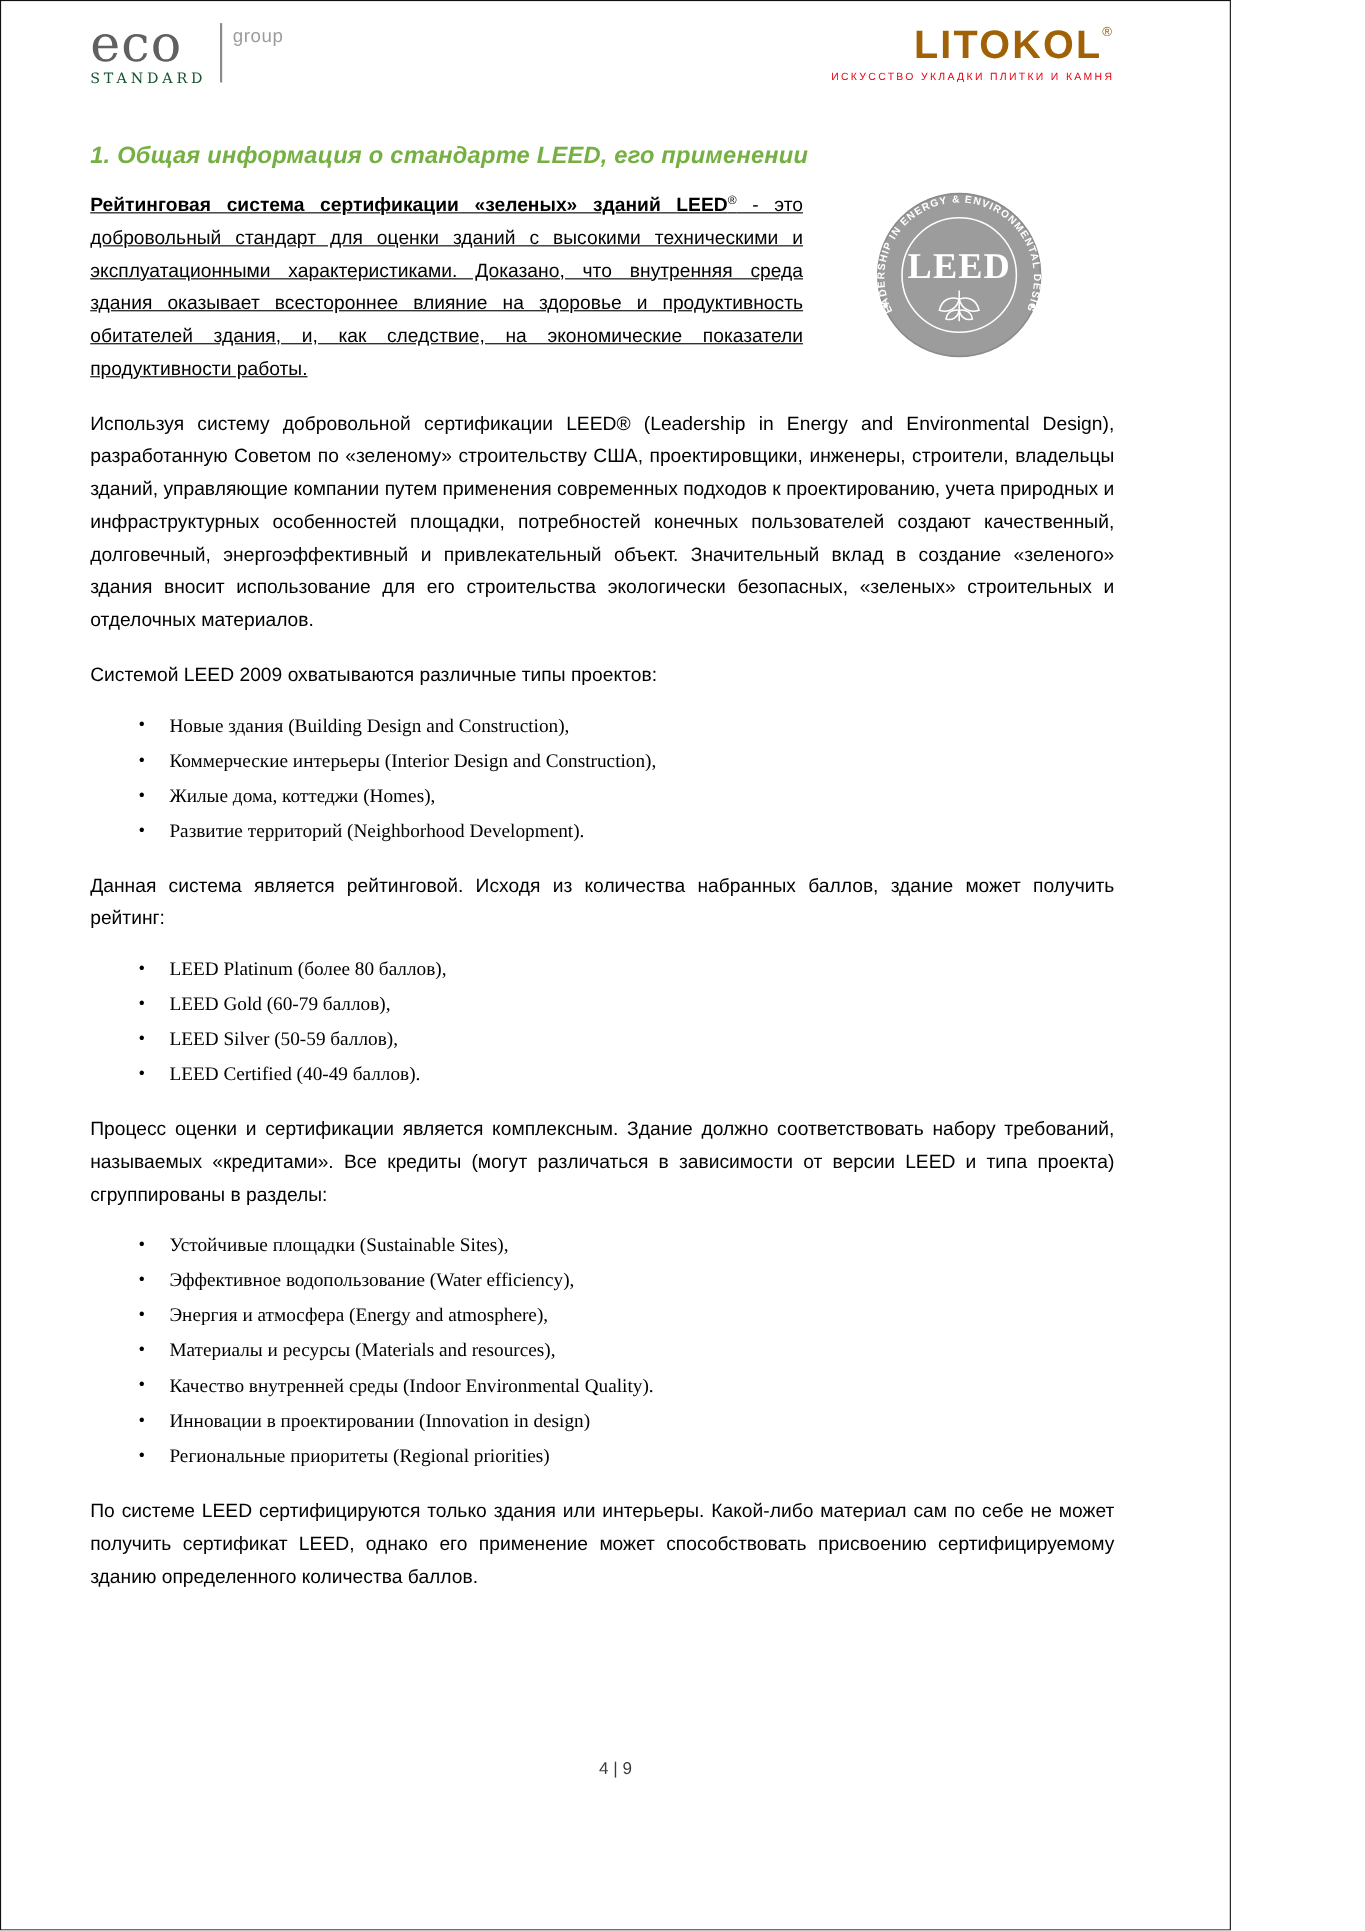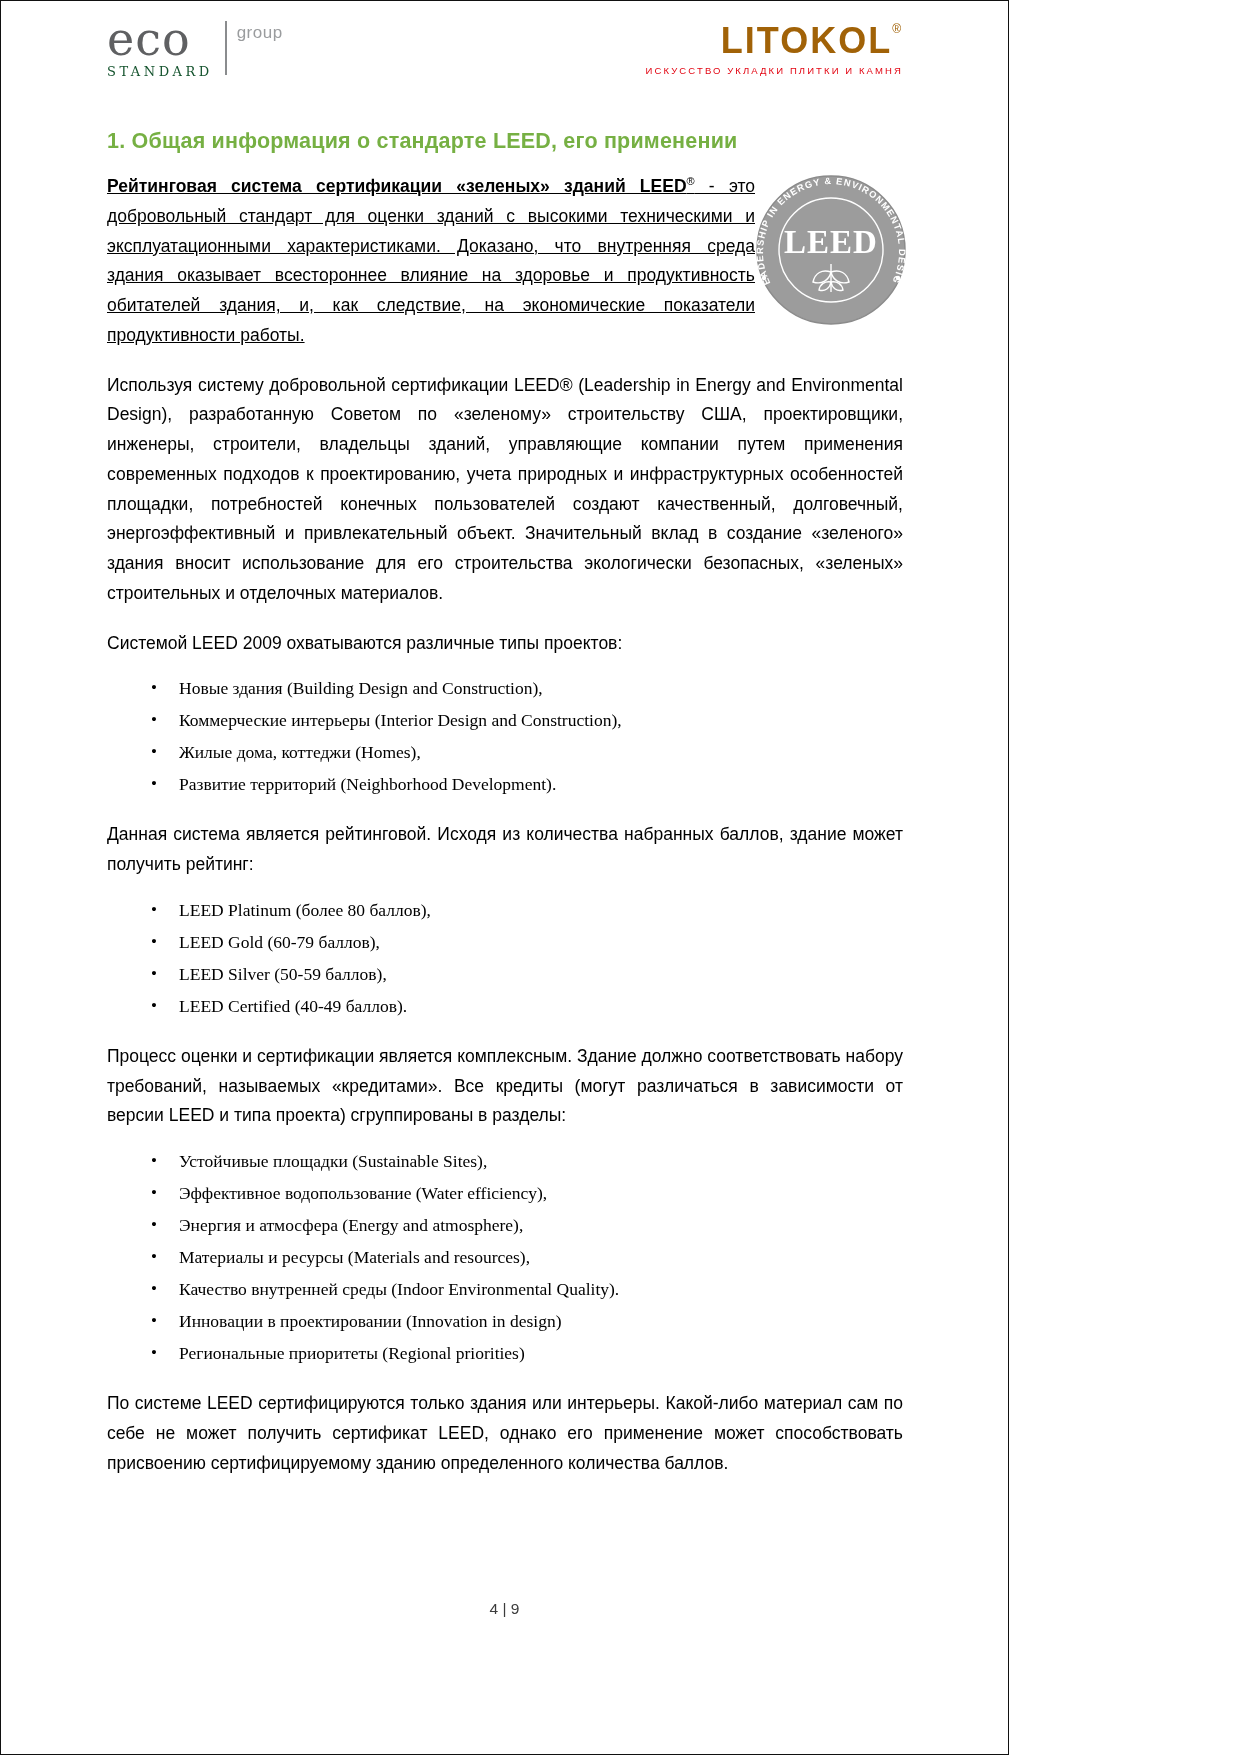--- a/index.html
+++ b/index.html
@@ -5,23 +5,23 @@
   * { margin:0; padding:0; box-sizing:border-box; }
   html,body { background:#ffffff; }
   body {
     width:1241px; height:1755px;
     font-family:"Liberation Sans", sans-serif;
     color:#000;
     position:relative;
   }
   .page {
     position:relative;
-    width:1009px; height:1755px;
+    width:1119px; height:1755px;
     border:1px solid #111;
-    padding:18px 105px 0 106px;
+    padding:18px 105px 0 81px;
     overflow:hidden;
     background:#fff;
   }
 
   
   .header {
     display:flex; justify-content:space-between; align-items:flex-start;
     height:86px;
   }
   .eco-logo { display:flex; align-items:stretch; }
@@ -43,21 +43,21 @@
     line-height:1; font-family:"Liberation Sans", sans-serif;
   }
   .litokol-name .reg { font-size:12px; vertical-align:top; font-weight:normal; }
   .litokol-tag {
     font-size:9.5px; color:#e30613; letter-spacing:2.1px; margin-top:6px;
   }
 
   
   .doc-heading {
     color:#76b043; font-size:21.5px; font-weight:bold;
-    margin:24px 0 0 0; letter-spacing:0.2px;
+    margin:24px 0 0 0; letter-spacing:0.2px;font-style:italic;
   }
   .body-text {
     font-size:17.5px; line-height:1.7; text-align:justify; margin-top:20px;
   }
   .intro-row { display:flex; margin-top:18px;text-decoration:underline; }
   .intro-row .intro-par { width:648px; flex:0 0 648px; margin-top:0; }
   .badge-wrap { flex:1; display:flex; justify-content:center; align-items:flex-start; padding-top:2px; }
   .bold { font-weight:bold; }
   sup { font-size:11px; }
 

